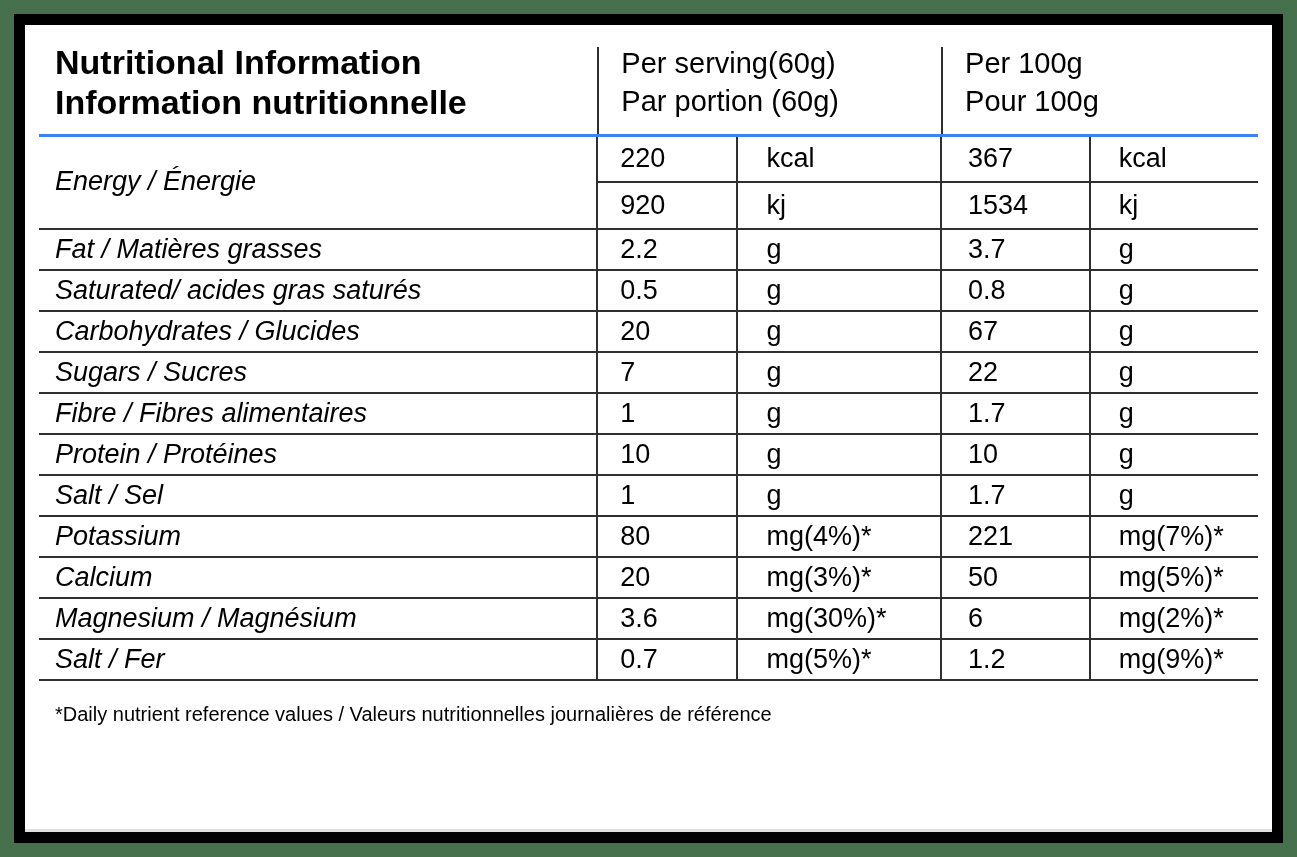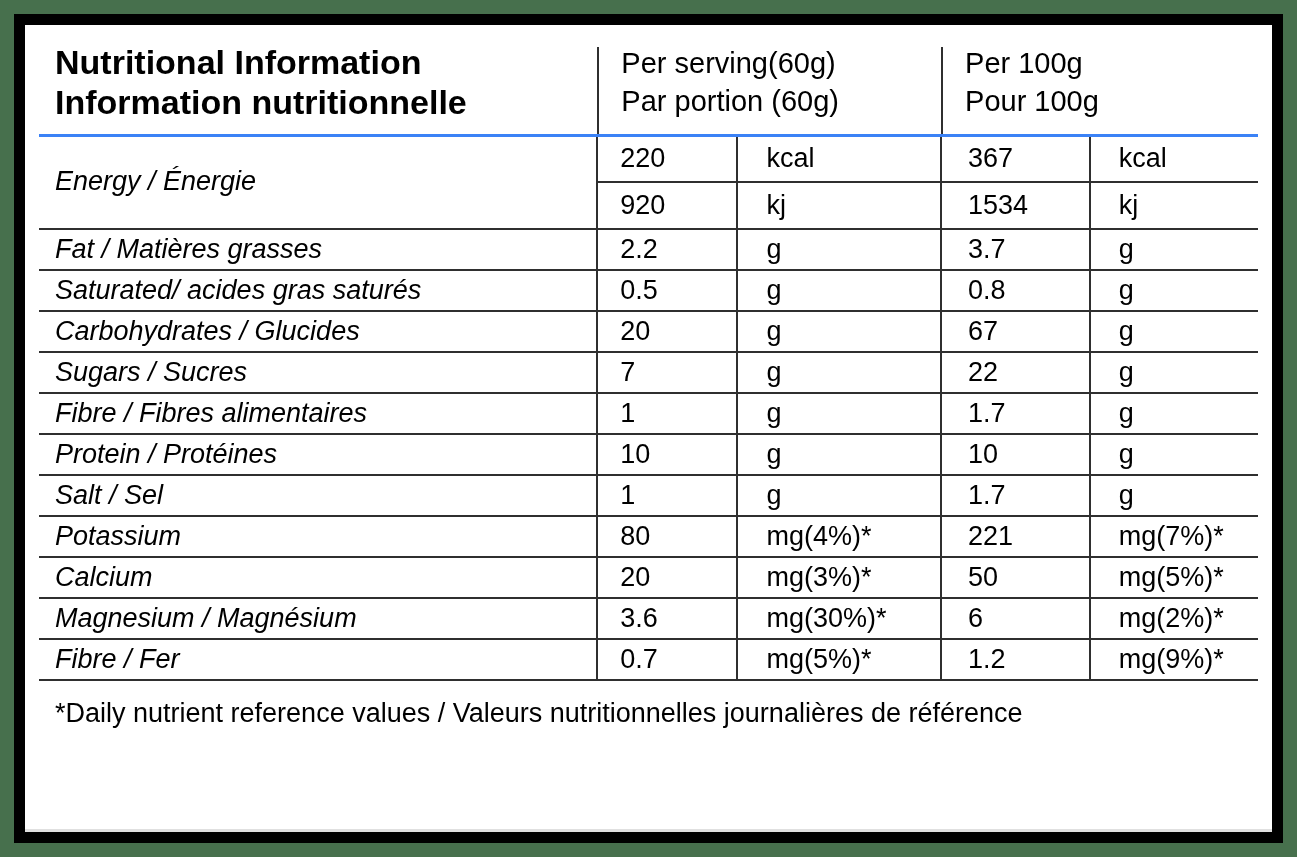--- a/index.html
+++ b/index.html
@@ -85,21 +85,21 @@
     font-size: 27px;
     font-style: italic;
   }
   td.val  { padding-left: 22px; }
   td.unit { padding-left: 28px; }
   td.val2 { padding-left: 26px; border-radius: 23px; }
 
   tr.footnote-row { height: 62px; }
   tr.footnote-row td {
     border: none;
-    font-size: 27px;
+    font-size: 20px;
     padding-left: 16px;
     padding-top: 4px;
     vertical-align: middle;
   }
 </style>
 </head>
 <body>
 
 <div class="card">
   <table class="nutrition">
@@ -215,21 +215,21 @@
 
     <tr class="data-row">
       <th class="row-label">Magnesium / Magnésium</th>
       <td class="val vline">3.6</td>
       <td class="unit vline">mg(30%)*</td>
       <td class="val2 vline">6</td>
       <td class="unit vline">mg(2%)*</td>
     </tr>
 
     <tr class="data-row">
-      <th class="row-label">Fibre / Fer</th>
+      <th class="row-label">Salt / Fer</th>
       <td class="val vline">0.7</td>
       <td class="unit vline">mg(5%)*</td>
       <td class="val2 vline">1.2</td>
       <td class="unit vline">mg(9%)*</td>
     </tr>
 
     <tr class="footnote-row">
       <td colspan="5">*Daily nutrient reference values / Valeurs nutritionnelles journalières de référence</td>
     </tr>
   </tbody>

